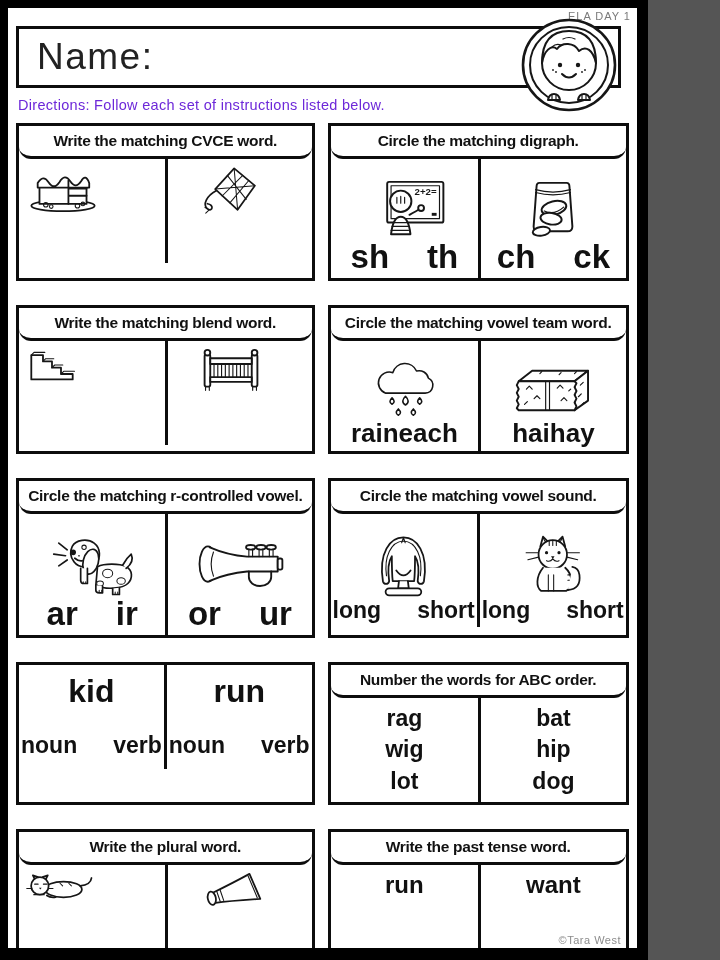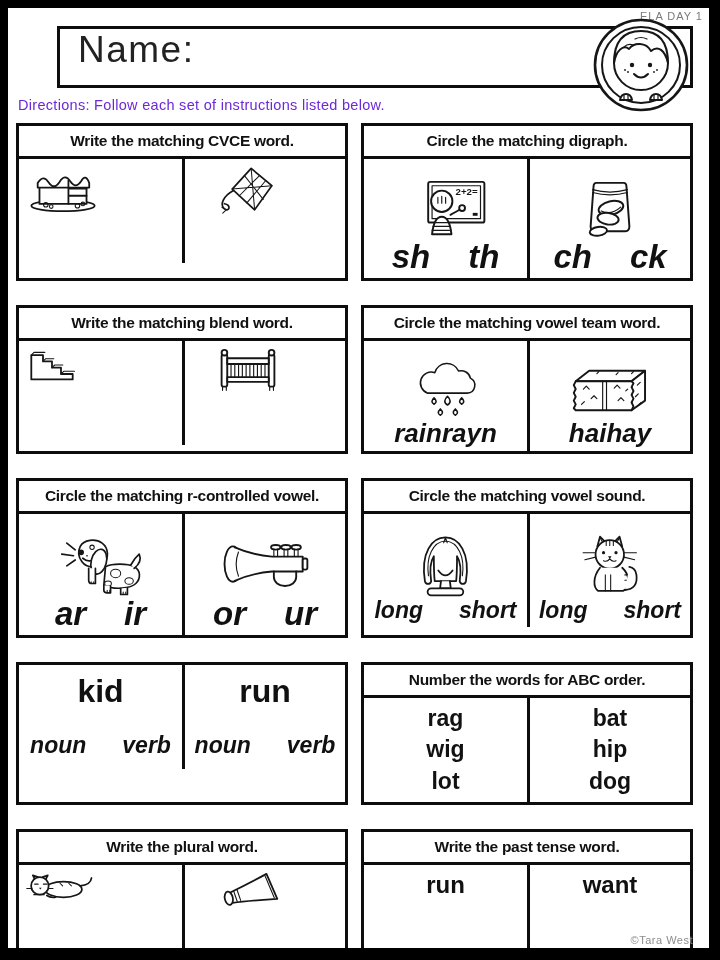--- a/index.html
+++ b/index.html
@@ -1,19 +1,19 @@
 <!DOCTYPE html>
 <html><head>
 <meta charset="utf-8">
 <style>
   * { margin:0; padding:0; box-sizing:border-box; }
   html,body { background:#555; }
   .page {
     position:relative;
-    width:720px; height:960px;
+    width:648px; height:960px;
     background:#fff;
     border:8px solid #000;
     border-right-width:11px;
     border-bottom-width:12px;
     font-family:"Liberation Sans", sans-serif;
     color:#111;
     overflow:hidden;
   }
   .corner-label {
     text-align:right;
@@ -21,24 +21,23 @@
     color:#7a7a7a;
     padding:2px 6px 0 0;
     letter-spacing:1px;
     height:16px;
   }
   .name-wrap { position:relative; margin:2px 16px 0 8px; }
   .name-box {
     border:3px solid #0d0d0d;
     height:62px;
     display:flex;
-    align-items:flex-start;
+    align-items:center;
     padding-left:18px;
     background:#fff;
-    margin-left:41px;
   }
   .name-label {
     font-size:37px;
     font-weight:300;
     letter-spacing:1.5px;
     color:#222;
   }
   .name-blank { flex:1; height:100%; }
   .avatar {
     position:absolute;
@@ -60,34 +59,35 @@
   }
   .task-box { border:3px solid #0d0d0d; background:#fff; }
   .task-title {
     border-bottom:3px solid #0d0d0d;
     text-align:center;
     font-weight:700;
     font-size:15.5px;
     letter-spacing:-0.3px;
     padding:6px 1px;
     white-space:nowrap;
+    border-radius:12px;
   }
   .task-cells { display:grid; grid-template-columns:1fr 1fr; }
   .cell { min-height:104px; background:#fff; }
   .cell + .cell { border-left:3px solid #0d0d0d; }
 
   .cell.write { padding:6px 0 0 6px; }
 
   .cell.circle {
     display:flex; flex-direction:column;
     align-items:center; justify-content:flex-end;
     padding:19px 2px 3px;
   }
   .icon-slot { flex:1; display:flex; align-items:center; justify-content:center; }
-  .options { display:flex; align-items:baseline; font-weight:700; line-height:1; padding-bottom:2px;font-style:italic; }
+  .options { display:flex; align-items:baseline; font-weight:700; line-height:1; padding-bottom:2px; }
   .opts-xl { font-size:33px; gap:38px; }
   .opts-lg { font-size:26px; }
   .opts-md { font-size:23px; gap:36px;justify-content:center; }
 
   .cell.pos {
     display:flex; flex-direction:column;
     align-items:center; justify-content:space-between;
     padding:10px 2px 10px;
   }
   .word-big { font-weight:700; font-size:32px; line-height:1; }
@@ -252,21 +252,21 @@
               <path class="ln wh" d="M25,42 h50 a10,10 0 0 0 4,-19 a12,12 0 0 0 -15,-9 a16,16 0 0 0 -30,2 a12,12 0 0 0 -9,26 z"></path>
               <path class="ln wh" d="M33,48 C36,51 37,54 33,56 C29,54 30,51 33,48 z"></path>
               <path class="ln wh" d="M50,46 C54,50 55,54 50,57 C45,54 46,50 50,46 z"></path>
               <path class="ln wh" d="M68,48 C71,51 72,54 68,56 C64,54 65,51 68,48 z"></path>
               <path class="ln wh" d="M41,62 C44,65 45,68 41,70 C37,68 38,65 41,62 z"></path>
               <path class="ln wh" d="M60,62 C63,65 64,68 60,70 C56,68 57,65 60,62 z"></path>
             </svg>
           </span>
           <span class="options opts-lg">
             <span>rain</span>
-            <span>rayn</span>
+            <span>each</span>
           </span>
         </div>
         <div class="cell circle">
           <span class="icon-slot">
             <svg class="icon" viewBox="0 0 88 54" height="52">
               <polygon class="ln wh" points="8,18 22,7 80,7 66,18"></polygon>
               <polygon class="ln wh" points="66,18 80,7 80,38 66,48"></polygon>
               <path class="ln wh" d="M8,18 l-2,4 2,4 -2,4 2,4 -2,4 2,4 -2,4 2,2 H66 l2,-4 -2,-4 2,-4 -2,-4 2,-4 -2,-4 2,-4 -2,-2 z"></path>
               <path class="ln th" d="M36,18 V48 M40,18 V48"></path>
               <path class="ln th" d="M16,26 l3,-3 3,3 M24,36 l3,-3 3,3 M14,42 l3,-3 M48,25 l3,-3 3,3 M52,38 l3,-3 3,3 M60,28 l2,-2 M72,22 l3,-3 M70,34 l3,-3 M74,42 l2,-2 M30,10 l2,-2 M50,11 l2,-2 M66,10 l2,-2"></path>

